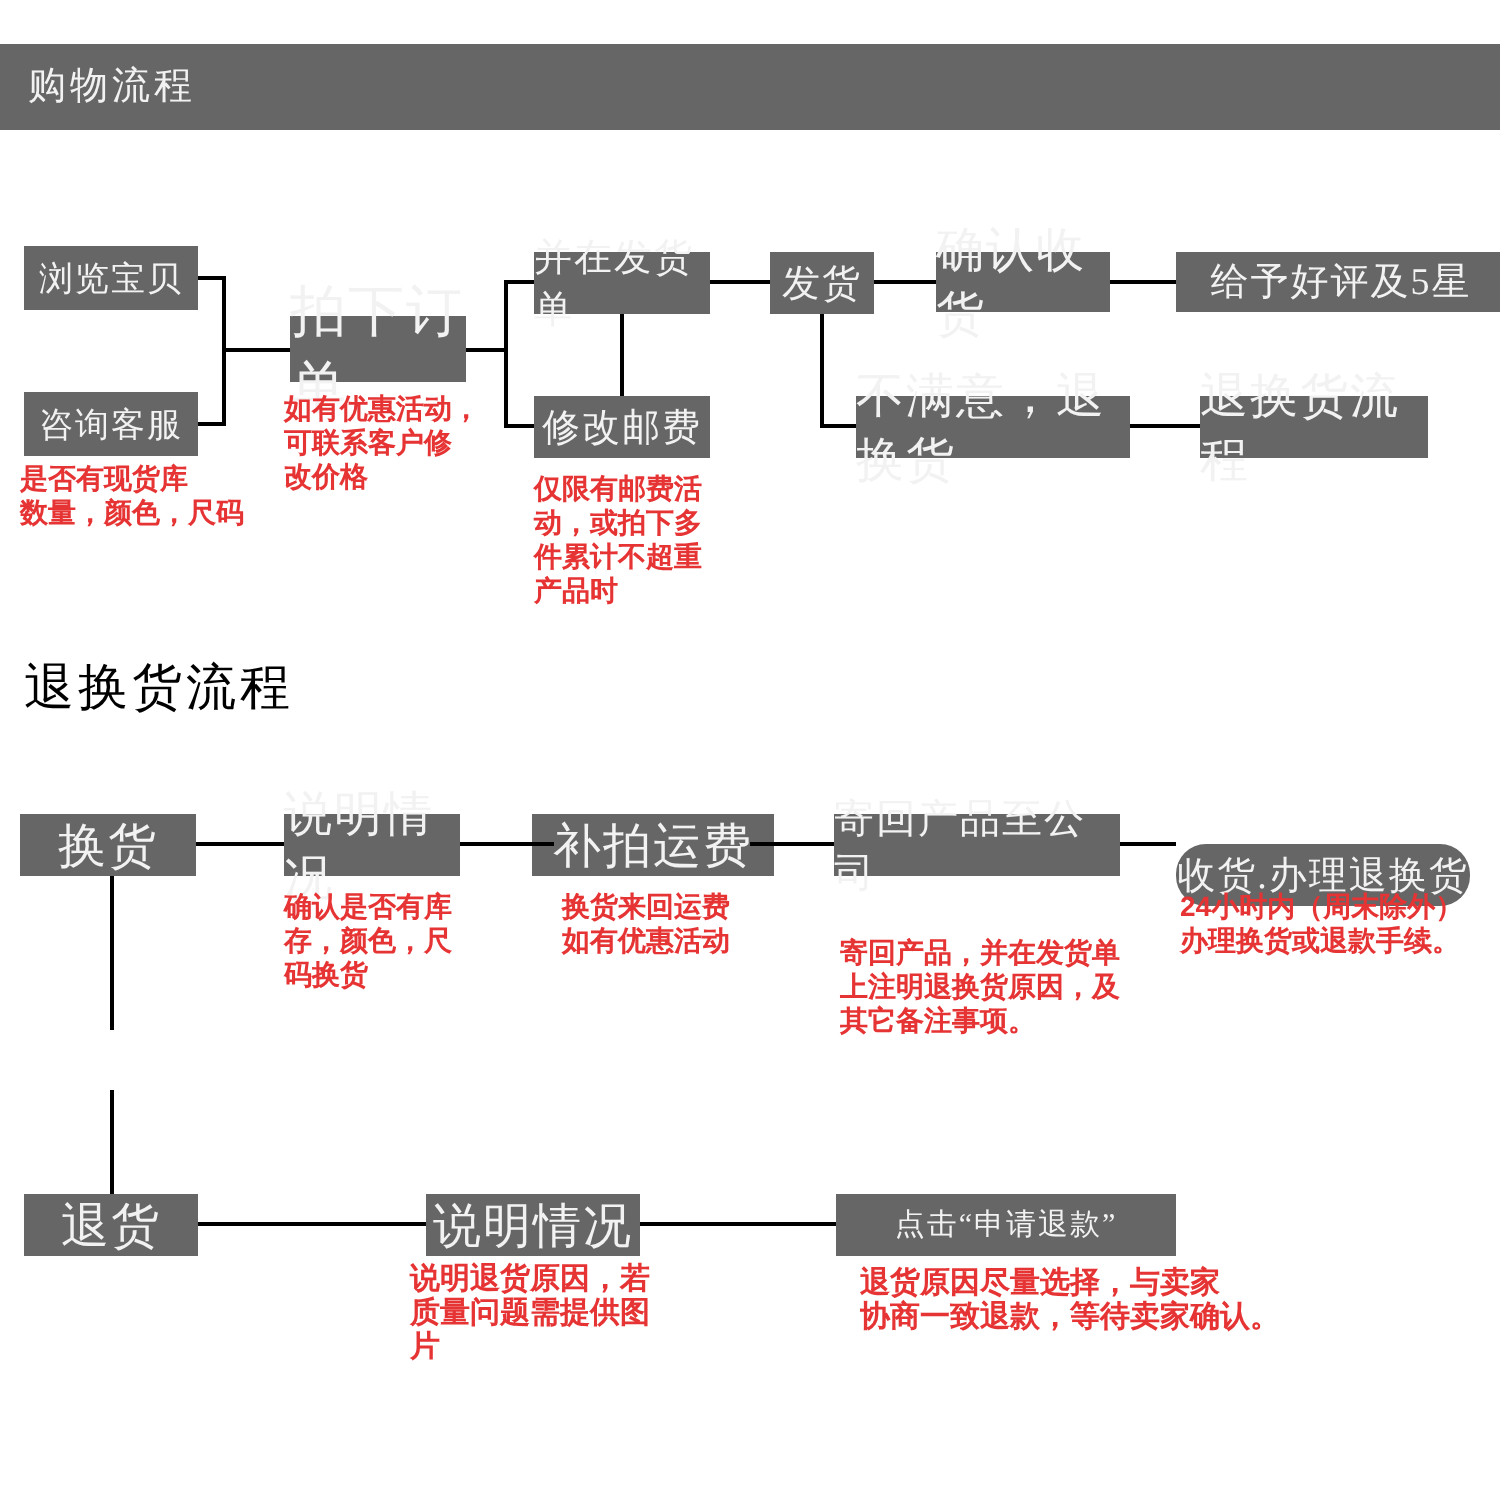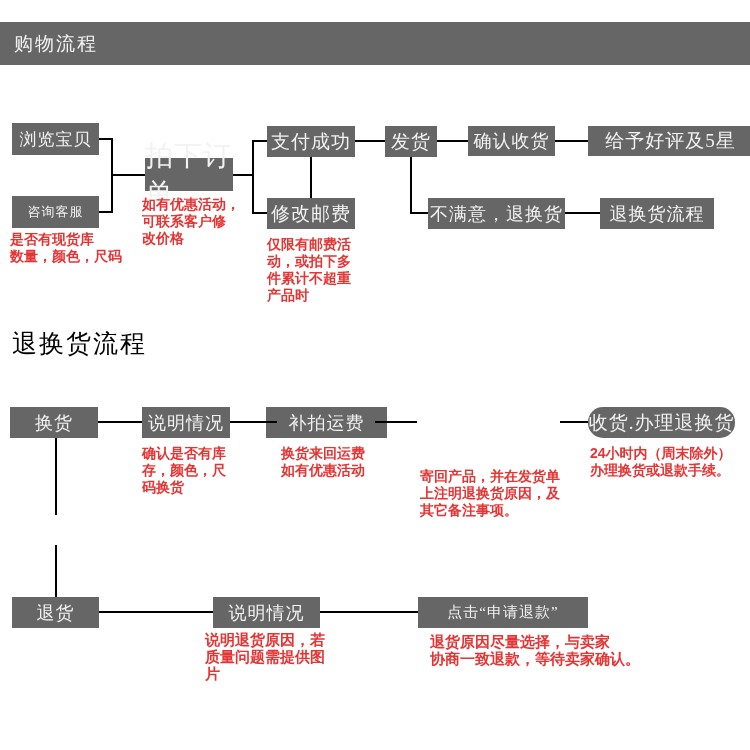--- a/index.html
+++ b/index.html
@@ -9,43 +9,43 @@
   }
   .header-bar {
     position:absolute; left:0; top:22px; width:750px; height:43px;
     background:var(--box-bg,#666667); color:var(--box-text,#f2f2f2);
     font-size:19px; line-height:43px; padding-left:14px; box-sizing:border-box;
     letter-spacing:2px;
   }
   .node {
     position:absolute; background:var(--box-bg,#666667); color:var(--box-text,#f2f2f2);
     display:flex; align-items:center; justify-content:center;
-    font-size:18px; letter-spacing:1px; box-sizing:border-box;
+    font-size:24px; letter-spacing:1px; box-sizing:border-box;
   }
   .hline { position:absolute; height:2px; background:var(--line,#000000); }
   .vline { position:absolute; width:2px;  background:var(--line,#000000); }
   .note {
     position:absolute; color:var(--note-red,#e63333);
     font-family:"Liberation Sans","DejaVu Sans",sans-serif; font-weight:bold;
     font-size:14px; line-height:17px; white-space:pre-line;
   }
   .note-lg { font-size:15px; line-height:17px; }
   .section-title { position:absolute; font-size:25px; color:#000; letter-spacing:2px; }
 </style>
 </head>
 <body>
 
 <div class="canvas">
 
   <div class="header-bar">购物流程</div>
 
   <div class="node" style="left:12px;top:123px;width:87px;height:32px;font-size:17px;">浏览宝贝</div>
-  <div class="node" style="left:12px;top:196px;width:87px;height:32px;font-size:13px;">咨询客服</div>
+  <div class="node" style="left:12px;top:196px;width:87px;height:32px;font-size:17px;">咨询客服</div>
   <div class="node" style="left:145px;top:158px;width:88px;height:33px;font-size:28px;">拍下订单</div>
-  <div class="node" style="left:267px;top:126px;width:88px;height:31px;font-size:19px;">支付成功</div>
+  <div class="node" style="left:267px;top:126px;width:88px;height:31px;font-size:19px;">并在发货单</div>
   <div class="node" style="left:267px;top:198px;width:88px;height:31px;font-size:19px;">修改邮费</div>
   <div class="node" style="left:385px;top:126px;width:52px;height:31px;font-size:19px;">发货</div>
   <div class="node" style="left:468px;top:126px;width:87px;height:30px;">确认收货</div>
   <div class="node" style="left:588px;top:126px;width:165px;height:30px;font-size:19px;">给予好评及5星</div>
   <div class="node" style="left:428px;top:198px;width:137px;height:31px;">不满意，退换货</div>
   <div class="node" style="left:600px;top:198px;width:114px;height:31px;">退换货流程</div>
 
   <div class="hline" style="left:99px;top:138px;width:13px;"></div>
   <div class="hline" style="left:99px;top:211px;width:13px;"></div>
   <div class="vline" style="left:111px;top:138px;height:75px;"></div>
@@ -70,21 +70,22 @@
 产品时</div>
   <div class="note" style="left:142px;top:196px;">如有优惠活动，
 可联系客户修
 改价格</div>
 
   <div class="section-title" style="left:12px;top:327px;">退换货流程</div>
 
   <div class="node" style="left:10px;top:407px;width:88px;height:31px;">换货</div>
   <div class="node" style="left:142px;top:407px;width:88px;height:31px;">说明情况</div>
   <div class="node" style="left:266px;top:407px;width:121px;height:31px;">补拍运费</div>
-  <div class="node" style="left:588px;top:407px;width:147px;height:31px;font-size:19px;border-radius:15px;">收货.办理退换货</div>
+  <div class="node" style="left:417px;top:407px;width:143px;height:31px;font-size:20px;">寄回产品至公司</div>
+  <div class="node" style="left:588px;top:422px;width:147px;height:31px;font-size:19px;border-radius:15px;">收货.办理退换货</div>
   <div class="node" style="left:12px;top:597px;width:87px;height:31px;">退货</div>
   <div class="node" style="left:213px;top:597px;width:107px;height:31px;">说明情况</div>
   <div class="node" style="left:418px;top:597px;width:170px;height:31px;font-size:15px;">点击“申请退款”</div>
 
   <div class="hline" style="left:98px;top:421px;width:44px;"></div>
   <div class="hline" style="left:230px;top:421px;width:47px;"></div>
   <div class="hline" style="left:375px;top:421px;width:42px;"></div>
   <div class="hline" style="left:560px;top:421px;width:28px;"></div>
   <div class="vline" style="left:55px;top:438px;height:77px;"></div>
   <div class="vline" style="left:55px;top:545px;height:52px;"></div>

